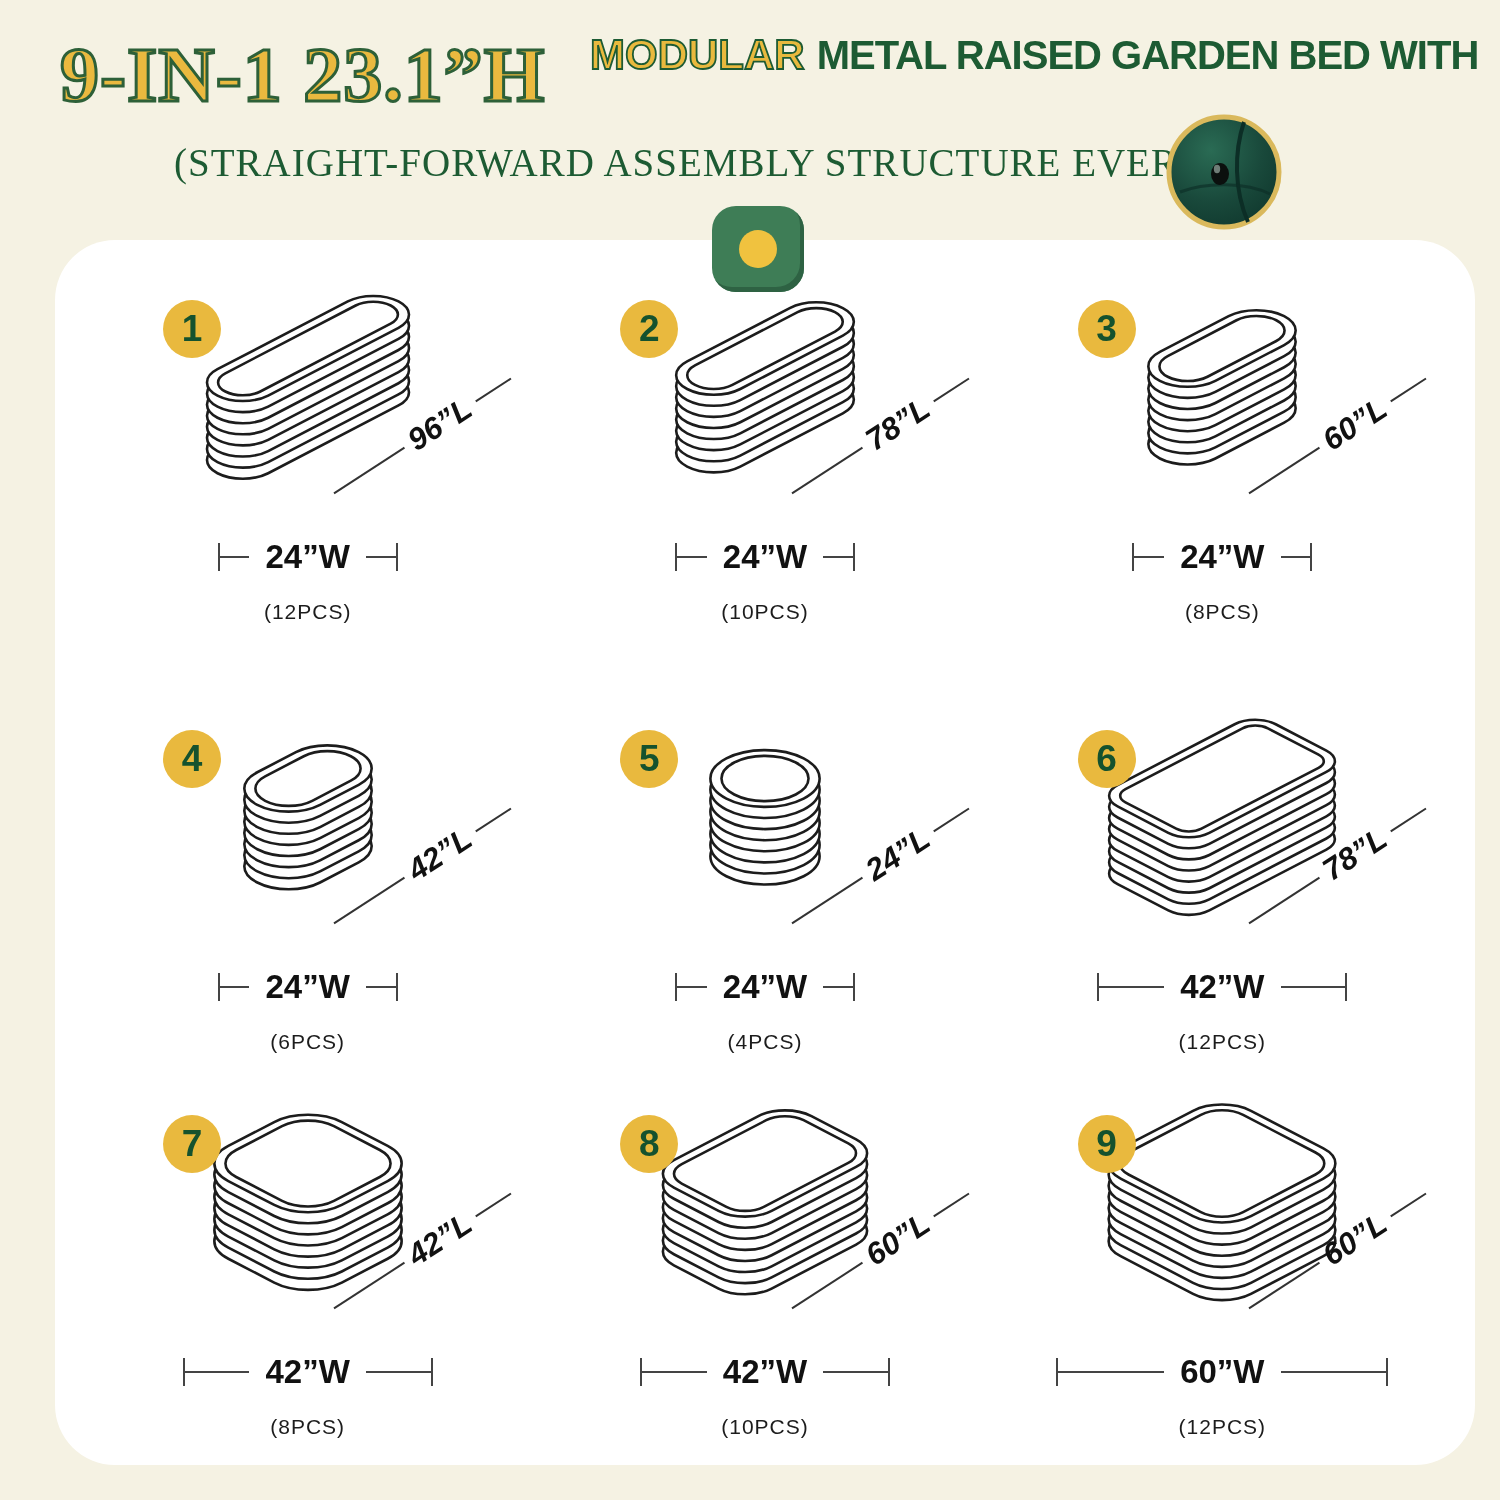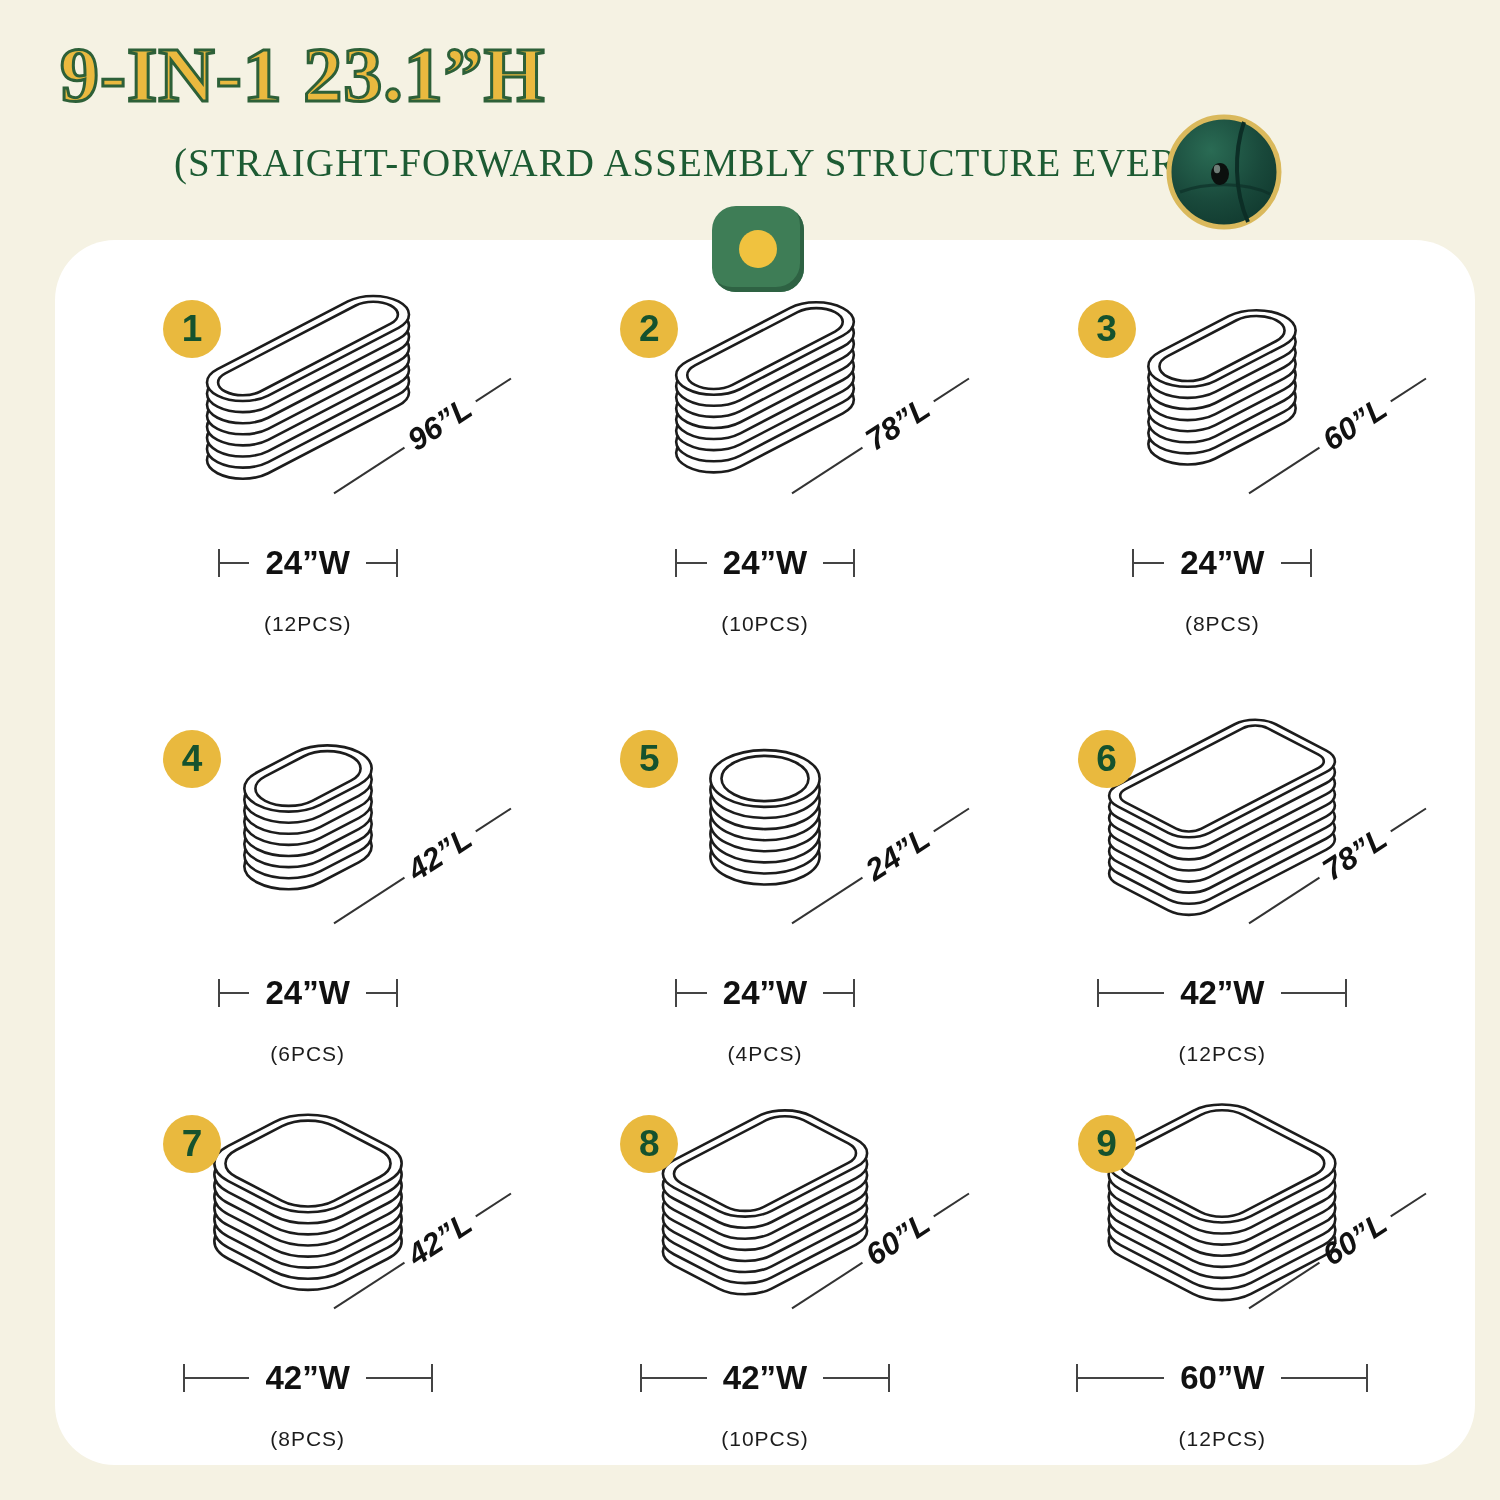--- a/index.html
+++ b/index.html
@@ -53,29 +53,32 @@
     position:absolute;right:8px;top:148px;transform:rotate(-33deg);
     display:flex;align-items:center;gap:8px;z-index:2;
   }
   .dim-l b{font-style:italic;font-weight:700;font-size:31px;color:#111;white-space:nowrap;}
   .lseg{display:inline-block;height:2px;background:#333;}
   .lseg.long{width:84px;}
   .lseg.short{width:42px;}
   .dim-w{display:flex;align-items:center;margin-top:4px;}
   .dim-w .tick{width:2px;height:28px;background:#444;}
   .dim-w .seg{flex:1;height:2px;background:#444;}
-  .dim-w b{font-weight:700;font-size:33px;color:#111;margin:14px 16px;white-space:nowrap;}
+  .dim-w b{font-weight:700;font-size:33px;color:#111;margin:8px 16px;white-space:nowrap;}
   .pcs{margin-top:16px;font-size:21px;color:#1c1c1c;letter-spacing:1px;}
 </style>
 </head>
 <body>
 
 <header>
   <h1 class="title">9-IN-1 23.1”H</h1>
   <div class="head-right">
+    <p>
+      <span class="modular">MODULAR</span><span>METAL RAISED GARDEN BED WITH</span>
+    </p>
   </div>
   <p class="subhead">(STRAIGHT-FORWARD ASSEMBLY STRUCTURE EVER!)</p>
 
   <svg class="photo" viewBox="0 0 120 120" aria-hidden="true">
     <defs>
       <radialGradient id="pg" cx="38%" cy="30%" r="85%">
         <stop offset="0%" stop-color="#2a6b54"></stop>
         <stop offset="55%" stop-color="#19493b"></stop>
         <stop offset="100%" stop-color="#0e352b"></stop>
       </radialGradient>
@@ -483,21 +486,21 @@
           </g>
           <g transform="translate(200,92)">
             <rect x="-95" y="-95" width="190" height="190" rx="35" ry="35" transform="scale(1,0.52) rotate(-45)" fill="#ffffff" stroke="#1c1c1c" stroke-width="2.6" vector-effect="non-scaling-stroke"></rect>
           </g>
         </svg>
     <div class="dim-l">
       <span class="lseg long"></span>
       <b>60”L</b>
       <span class="lseg short"></span>
     </div>
-    <div class="dim-w" style="width: 292px;">
+    <div class="dim-w" style="width: 332px;">
       <span class="tick"></span>
       <span class="seg"></span>
       <b>60”W</b>
       <span class="seg"></span>
       <span class="tick"></span>
     </div>
     <figcaption class="pcs">(12PCS)</figcaption>
   </figure>
     </div>
 </main>

